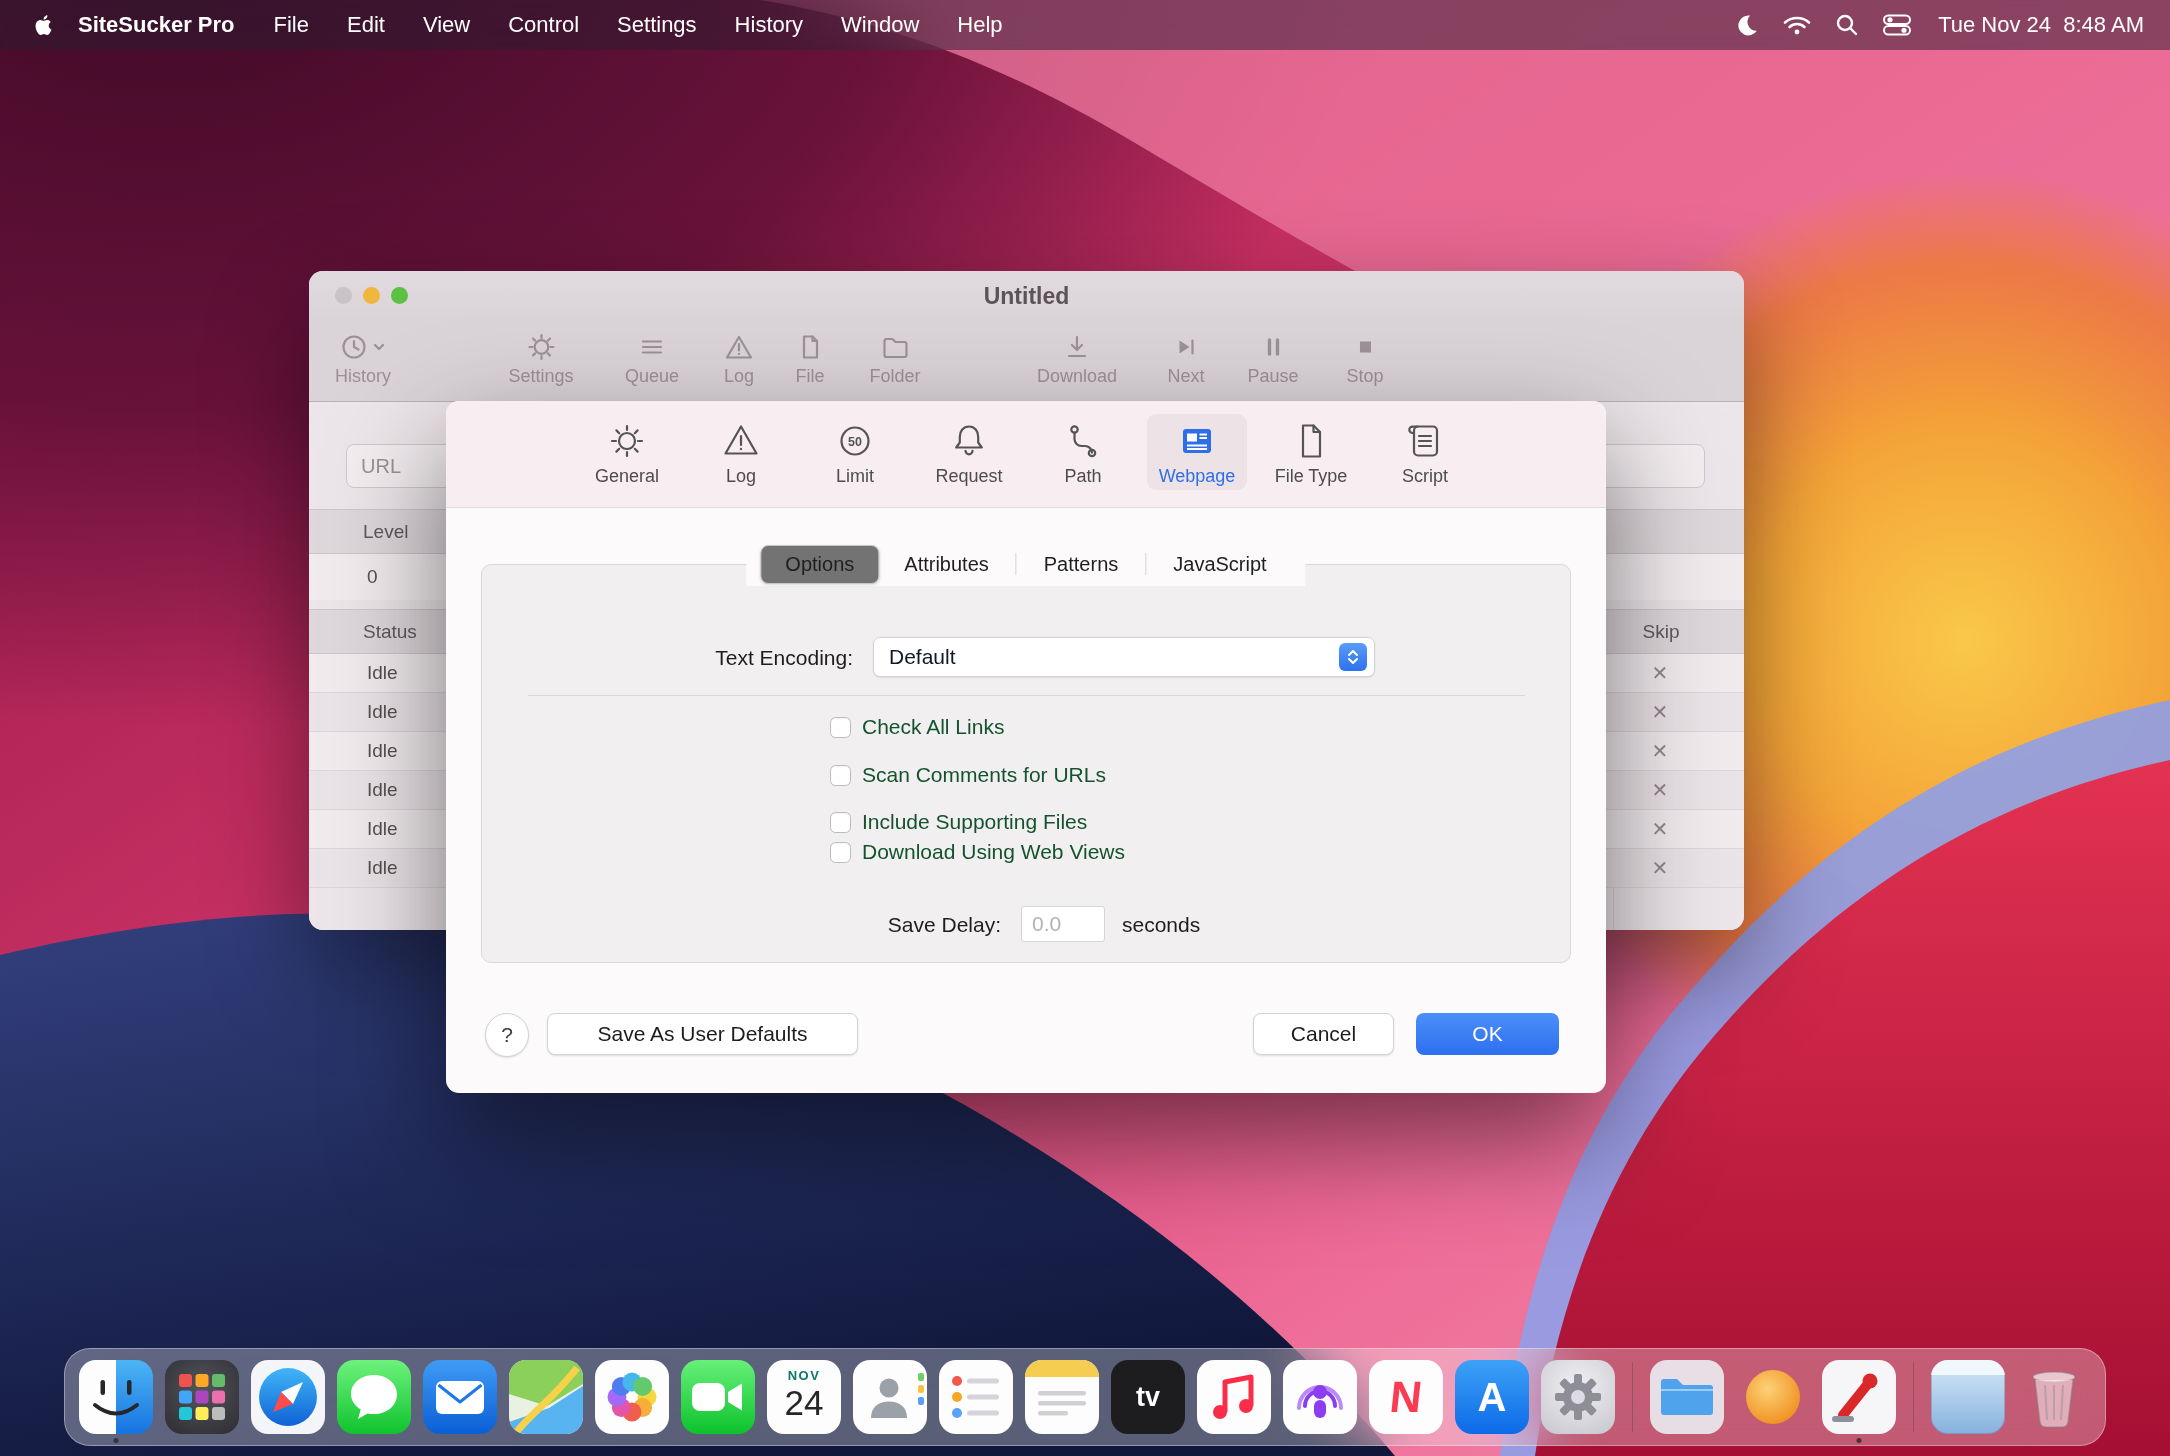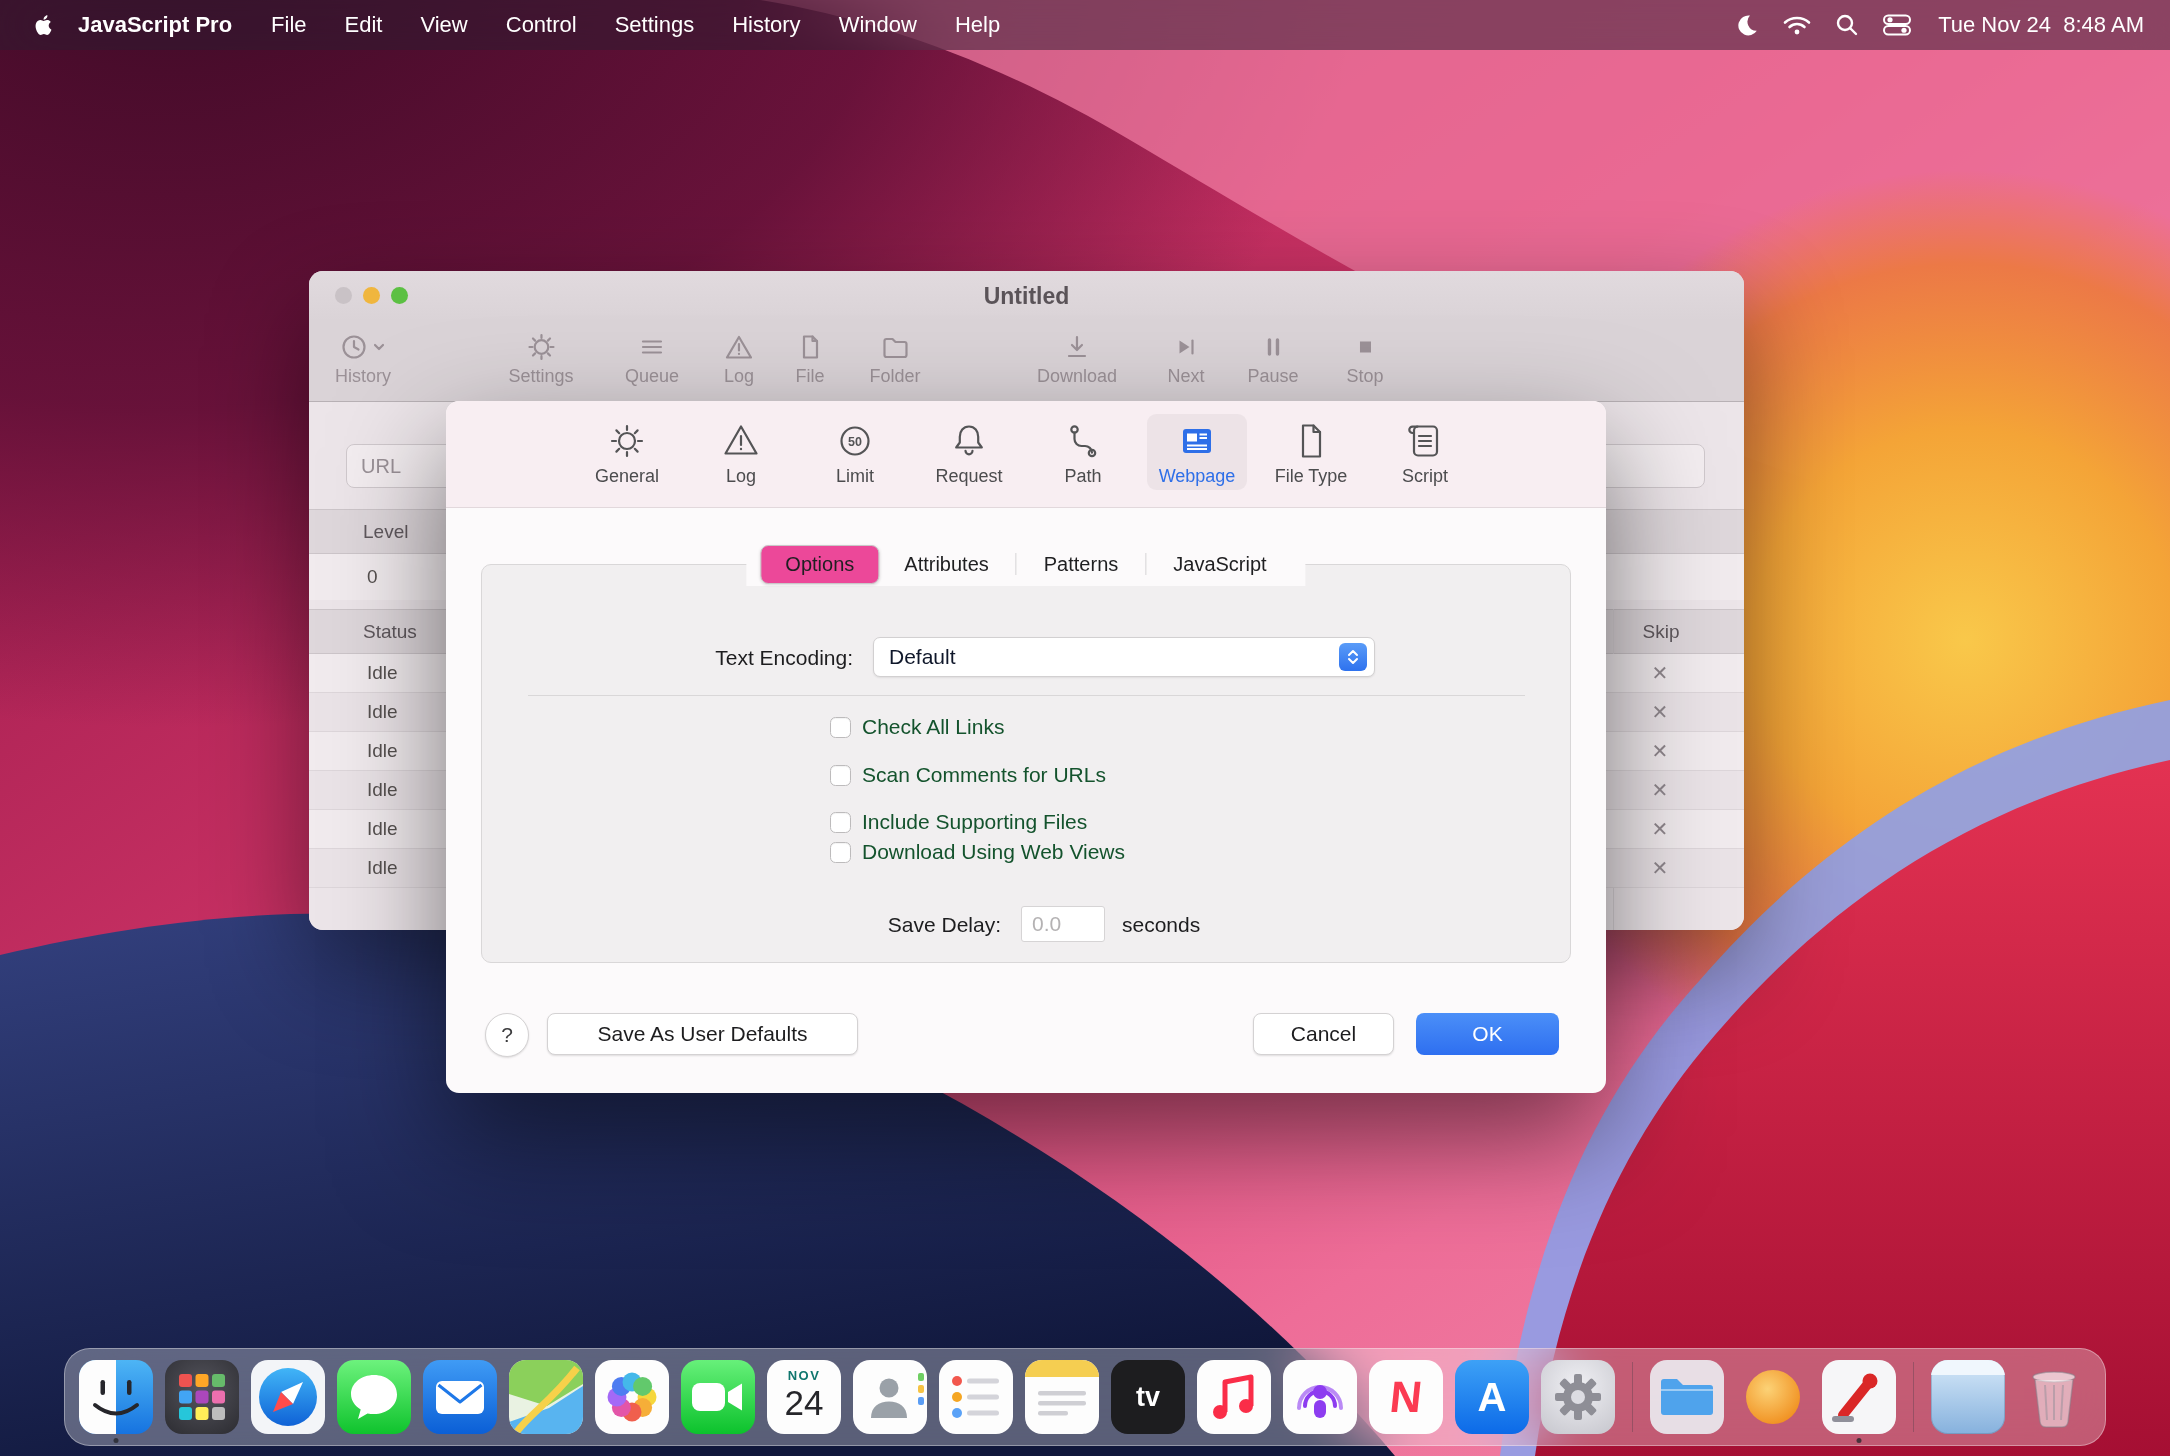--- a/index.html
+++ b/index.html
@@ -60,21 +60,21 @@
   .sh-tab{width:100px;display:flex;flex-direction:column;align-items:center;gap:1px;font-size:18px;color:#4c4c4e;
     border-radius:9px;padding:3px 0;cursor:default}
   .sh-tab .ico{height:48px;display:flex;align-items:center;}
   svg.shi{stroke:#545456;fill:none;stroke-width:2.2;stroke-linecap:round;stroke-linejoin:round}
   .sh-tab.selected{color:var(--accent,#2e6fe8);background:rgba(0,0,0,.045)}
   .groupbox{position:absolute;left:35px;top:163px;width:1090px;height:399px;background:#f1eff0;border:1px solid #d9d7d8;
     border-radius:10px;box-sizing:border-box}
   .seg{position:absolute;top:141px;left:50%;transform:translateX(-50%);display:flex;align-items:center;background:#fcfafb;
     padding:0 14px;height:44px;z-index:2}
   .seg-item{font-size:20px;color:#1f1f21;padding:7px 24px;border-radius:8px;border:1px solid transparent;cursor:default;white-space:nowrap}
-  .seg-item.selected{background:#ec4899;border:1px solid #c9c7c8;box-shadow:0 1px 3px rgba(0,0,0,.14)}
+  .seg-item.selected{background:#737373;border:1px solid #c9c7c8;box-shadow:0 1px 3px rgba(0,0,0,.14)}
   .seg-div{width:1px;height:22px;background:#d6d4d5;margin:0 2px}
   .enc-label{position:absolute;right:717px;top:81px;font-size:21px;color:#1d1d1f;white-space:nowrap}
   .popup{position:absolute;left:391px;top:72px;width:502px;height:40px;background:#fff;border:1px solid #d2d0d1;border-radius:7px;
     box-shadow:0 1px 2px rgba(0,0,0,.08);display:flex;align-items:center;padding:0 7px 0 15px;box-sizing:border-box;
     font-size:21px;color:#0f172a;cursor:default}
   .stepper{margin-left:auto;width:28px;height:28px;border-radius:6px;background:linear-gradient(#5a9cf8,#2e72ee);
     display:flex;align-items:center;justify-content:center}
   .form-div{position:absolute;left:46px;top:130px;width:997px;height:1px;background:#d9d7d8}
   .cb-row{position:absolute;left:348px;display:flex;align-items:center;gap:11px;font-size:21px;color:#14532d;height:30px;cursor:default}
   .cb{width:21px;height:21px;border:1.5px solid #bdbbbc;border-radius:5.5px;background:#fff;box-sizing:border-box;
@@ -149,21 +149,21 @@
   <path d="M0,955 C300,885 520,905 760,1005 C1010,1110 1230,1260 1395,1456 L0,1456 Z" fill="url(#wgNavy)"></path>
 </svg>
 
 <header class="menubar">
   <div class="menu-left">
     <span class="apple-logo">
       <svg width="24" height="24" viewBox="0 0 24 24">
           <path fill="#fff" d="M16.7,12.6c0-2.4,2-3.6,2.1-3.7c-1.1-1.7-2.9-1.9-3.5-1.9c-1.5-0.2-2.9,0.9-3.7,0.9c-0.7,0-1.9-0.9-3.2-0.8c-1.6,0-3.2,1-4,2.4c-1.7,3-0.4,7.4,1.2,9.9c0.8,1.2,1.8,2.5,3.1,2.5c1.2,0,1.7-0.8,3.2-0.8c1.5,0,1.9,0.8,3.2,0.8c1.3,0,2.2-1.2,3-2.4c0.9-1.4,1.3-2.7,1.3-2.8C19.4,16.6,16.7,15.5,16.7,12.6z M14.4,5.3c0.7-0.8,1.1-1.9,1-3.1c-1,0-2.1,0.7-2.8,1.5c-0.6,0.7-1.2,1.9-1,3C12.7,6.8,13.7,6.1,14.4,5.3z"></path>
         </svg>
     </span>
-    <span class="app-name">JavaScript Pro</span>
+    <span class="app-name">SiteSucker Pro</span>
     <span class="menu-item">File</span>
     <span class="menu-item">Edit</span>
     <span class="menu-item">View</span>
     <span class="menu-item">Control</span>
     <span class="menu-item">Settings</span>
     <span class="menu-item">History</span>
     <span class="menu-item">Window</span>
     <span class="menu-item">Help</span>
   </div>
   <div class="menu-right">

